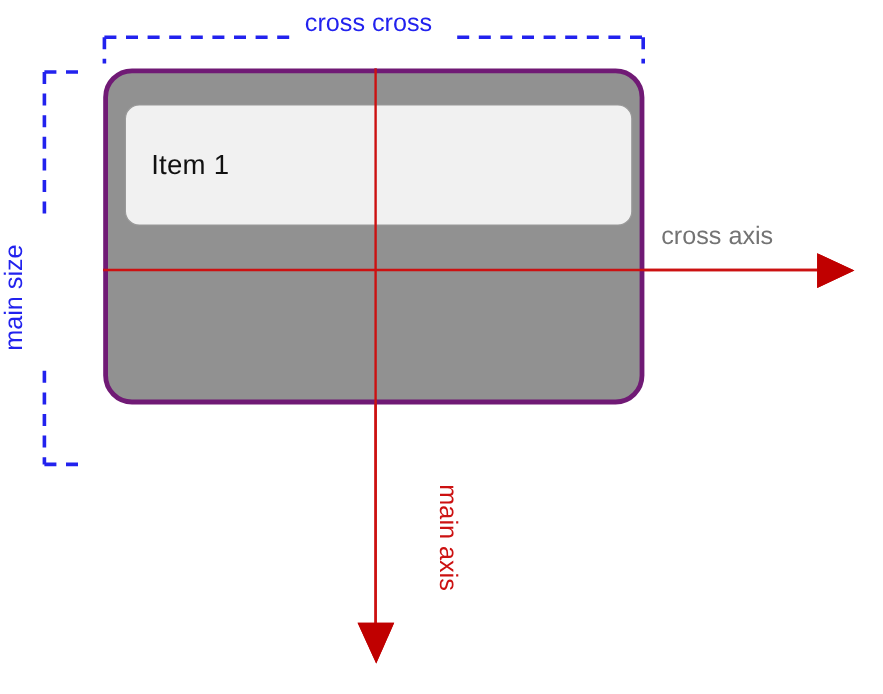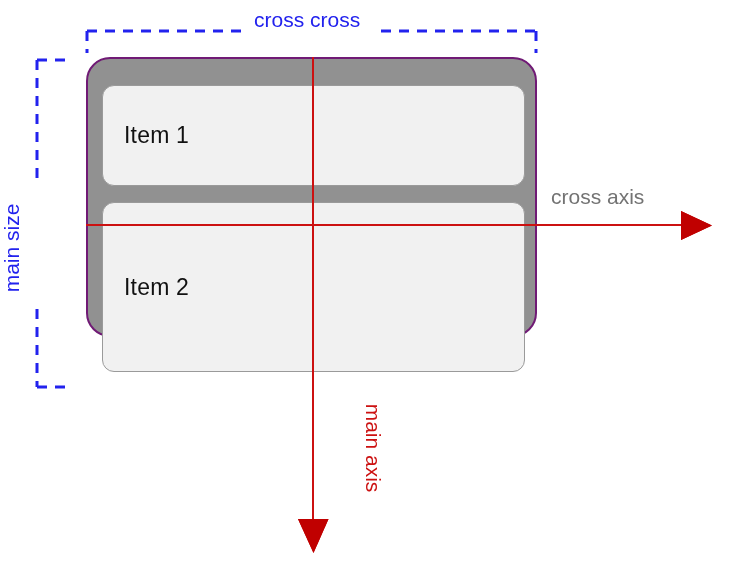--- a/index.html
+++ b/index.html
@@ -32,21 +32,21 @@
   }
 
   
   .flex-container {
     position: absolute;
     left: 86px;
     top: 57px;
     width: 451px;
     height: 280px;
     background: #919191;
-    border: 2px solid #701a75;
+    border: 4px solid #701a75;
     border-radius: 24px;
     box-sizing: border-box;
   }
 
   .flex-item {
     position: absolute;
     left: 14px;
     background: #f1f1f1;
     border: 1px solid #9a9a9a;
     border-radius: 12px;
@@ -131,23 +131,20 @@
     <g>
       <line x1="313" y1="57" x2="313" y2="524" stroke="#cc1111" stroke-width="2"></line>
       <polygon points="298,519 328.5,519 313.5,553" fill="#c00000"></polygon>
     </g>
   </svg>
 
   <div class="flex-container">
     <div class="flex-item item-1">
       <span class="item-label">Item 1</span>
     </div>
-    <div class="flex-item item-2">
-      <span class="item-label">Item 2</span>
-    </div>
   </div>
 
   <svg class="svg-layer" viewBox="0 0 736 578" width="736" height="578" xmlns="http://www.w3.org/2000/svg" style="pointer-events:none;">
     <line x1="86" y1="225" x2="684" y2="225" stroke="#cc1111" stroke-width="2"></line>
     <polygon points="681,211 712,225.5 681,240" fill="#c00000"></polygon>
     <line x1="313" y1="57" x2="313" y2="524" stroke="#cc1111" stroke-width="2"></line>
     <polygon points="298,519 328.5,519 313.5,553" fill="#c00000"></polygon>
   </svg>
 
   <svg class="svg-layer" viewBox="0 0 736 578" width="736" height="578" xmlns="http://www.w3.org/2000/svg" style="pointer-events:none;">

